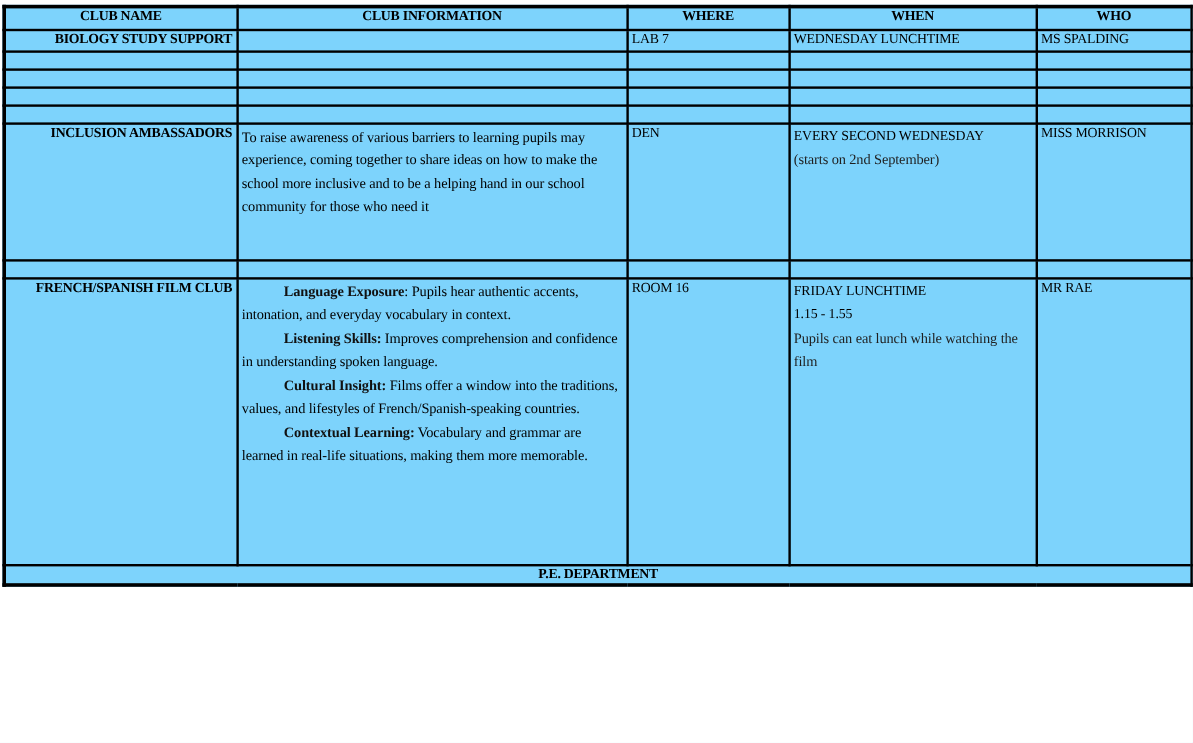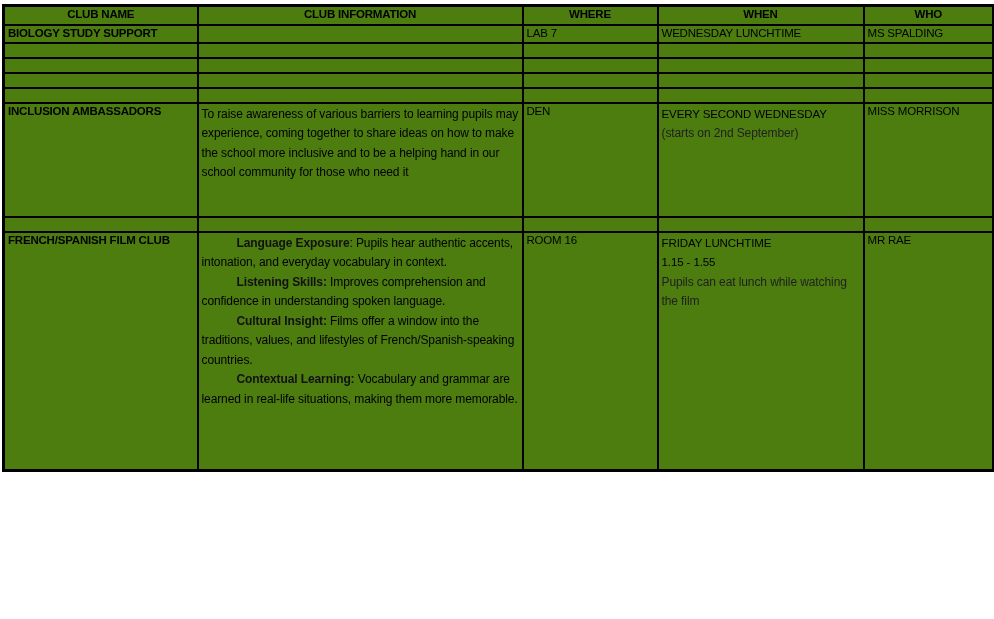--- a/index.html
+++ b/index.html
@@ -11,21 +11,22 @@
   body {
     width: 994px;
     height: 619px;
     overflow: hidden;
   }
   table.clubs {
     border-collapse: collapse;
     table-layout: fixed;
     margin: 4px 0 0 2px;
     width: 990px;
-    background: #4d7c0f;
+    background: #7dd3fc;
+    font-family: Liberation Serif, serif;
   }
   table.clubs th, table.clubs td {
     border: 2px solid #000000;
     padding: 1px 3px;
     vertical-align: top;
     overflow: hidden;
     color: #000000;
   }
   table.clubs { border: 3px solid #000000; }
 
@@ -42,20 +43,21 @@
     font-weight: 700;
     text-align: center;
     vertical-align: middle;
     letter-spacing: -0.2px;
   }
   td.cell-name {
     font-weight: 700;
     font-size: 11.5px;
     letter-spacing: -0.2px;
     white-space: nowrap;
+    text-align: right;
   }
   td.cell-val {
     font-size: 11.5px;
     letter-spacing: -0.2px;
   }
   td.cell-desc {
     font-size: 12px;
     line-height: 19.5px;
     color: #1f1f1f;
     vertical-align: middle;
@@ -169,15 +171,18 @@
       </td>
       <td class="cell-val">ROOM 16</td>
       <td class="cell-when-multi">
         <div>FRIDAY LUNCHTIME</div>
         <div>1.15 - 1.55</div>
         <div class="sub">Pupils can eat lunch while watching the film</div>
       </td>
       <td class="cell-val">MR RAE</td>
     </tr>
 
+    <tr class="r-pe">
+      <td class="cell-pe" colspan="5">P.E. DEPARTMENT</td>
+    </tr>
 
   </tbody>
 </table>
 
 </body></html>

